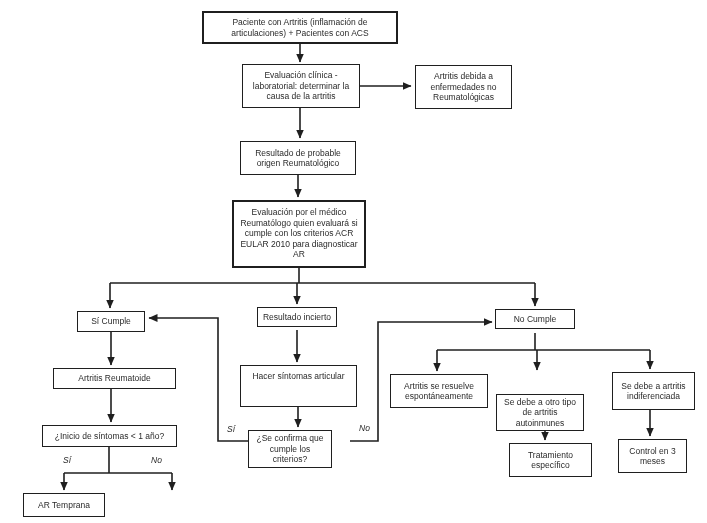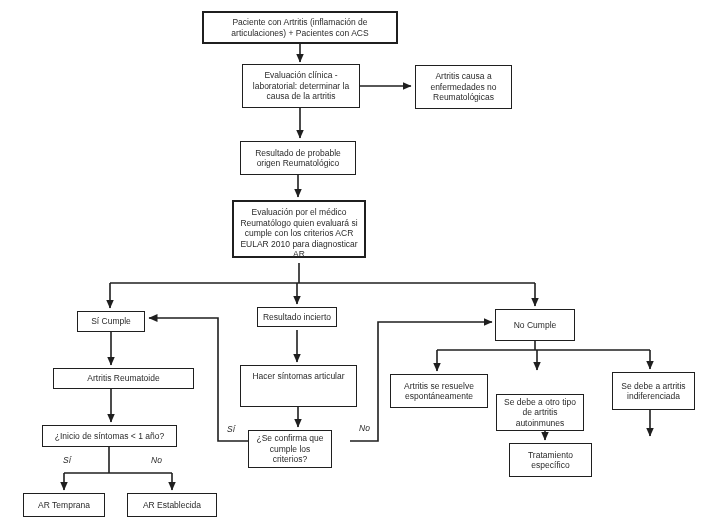--- a/index.html
+++ b/index.html
@@ -89,52 +89,52 @@
       <path d="M545,410 L545,440" marker-end="url(#arr)"></path>
 
       <path d="M650,410 L650,436" marker-end="url(#arr)"></path>
     </g>
   </svg>
 
   <div class="node thick" style="left:202px;top:11px;width:196px;height:33px">Paciente con Artritis (inflamación de articulaciones) + Pacientes con ACS</div>
 
   <div class="node" style="left:242px;top:64px;width:118px;height:44px">Evaluación clínica - laboratorial: determinar la causa de la artritis</div>
 
-  <div class="node" style="left:415px;top:65px;width:97px;height:44px">Artritis causa a enfermedades no Reumatológicas</div>
+  <div class="node" style="left:415px;top:65px;width:97px;height:44px">Artritis debida a enfermedades no Reumatológicas</div>
 
   <div class="node" style="left:240px;top:141px;width:116px;height:34px">Resultado de probable origen Reumatológico</div>
 
-  <div class="node thick top-align" style="left:232px;top:200px;width:134px;height:58px">Evaluación por el médico Reumatólogo quien evaluará si cumple con los criterios ACR EULAR 2010 para diagnosticar AR</div>
+  <div class="node thick top-align" style="left:232px;top:200px;width:134px;height:68px">Evaluación por el médico Reumatólogo quien evaluará si cumple con los criterios ACR EULAR 2010 para diagnosticar AR</div>
 
   <div class="node" style="left:77px;top:311px;width:68px;height:21px">Sí Cumple</div>
 
   <div class="node" style="left:257px;top:307px;width:80px;height:20px">Resultado incierto</div>
 
-  <div class="node" style="left:495px;top:309px;width:80px;height:32px">No Cumple</div>
+  <div class="node" style="left:495px;top:309px;width:80px;height:20px">No Cumple</div>
 
-  <div class="node" style="left:53px;top:368px;width:141px;height:21px">Artritis Reumatoide</div>
+  <div class="node" style="left:53px;top:368px;width:123px;height:21px">Artritis Reumatoide</div>
 
   <div class="node" style="left:42px;top:425px;width:135px;height:22px">¿Inicio de síntomas &lt; 1 año?</div>
 
   <div class="node" style="left:23px;top:493px;width:82px;height:24px">AR Temprana</div>
 
-  <div class="node" style="left:127px;top:493px;width:90px;height:24px">AR Establecida</div>
 
   <div class="node top-align" style="left:240px;top:365px;width:117px;height:42px">Hacer síntomas articular</div>
 
   <div class="node" style="left:248px;top:430px;width:84px;height:38px">¿Se confirma que cumple los criterios?</div>
 
   <div class="node" style="left:390px;top:374px;width:98px;height:34px">Artritis se resuelve espontáneamente</div>
 
   <div class="node" style="left:496px;top:394px;width:88px;height:37px">Se debe a otro tipo de artritis autoinmunes</div>
 
   <div class="node" style="left:612px;top:372px;width:83px;height:38px">Se debe a artritis indiferenciada</div>
 
   <div class="node" style="left:509px;top:443px;width:83px;height:34px">Tratamiento específico</div>
 
+  <div class="node" style="left:618px;top:439px;width:69px;height:34px">Control en 3 meses</div>
 
   <span class="edge-label" style="left:62px;top:456px">Sí</span>
 
   <span class="edge-label" style="left:150px;top:456px">No</span>
 
   <span class="edge-label" style="left:226px;top:425px">Sí</span>
 
   <span class="edge-label" style="left:358px;top:424px">No</span>
 
 </div>

